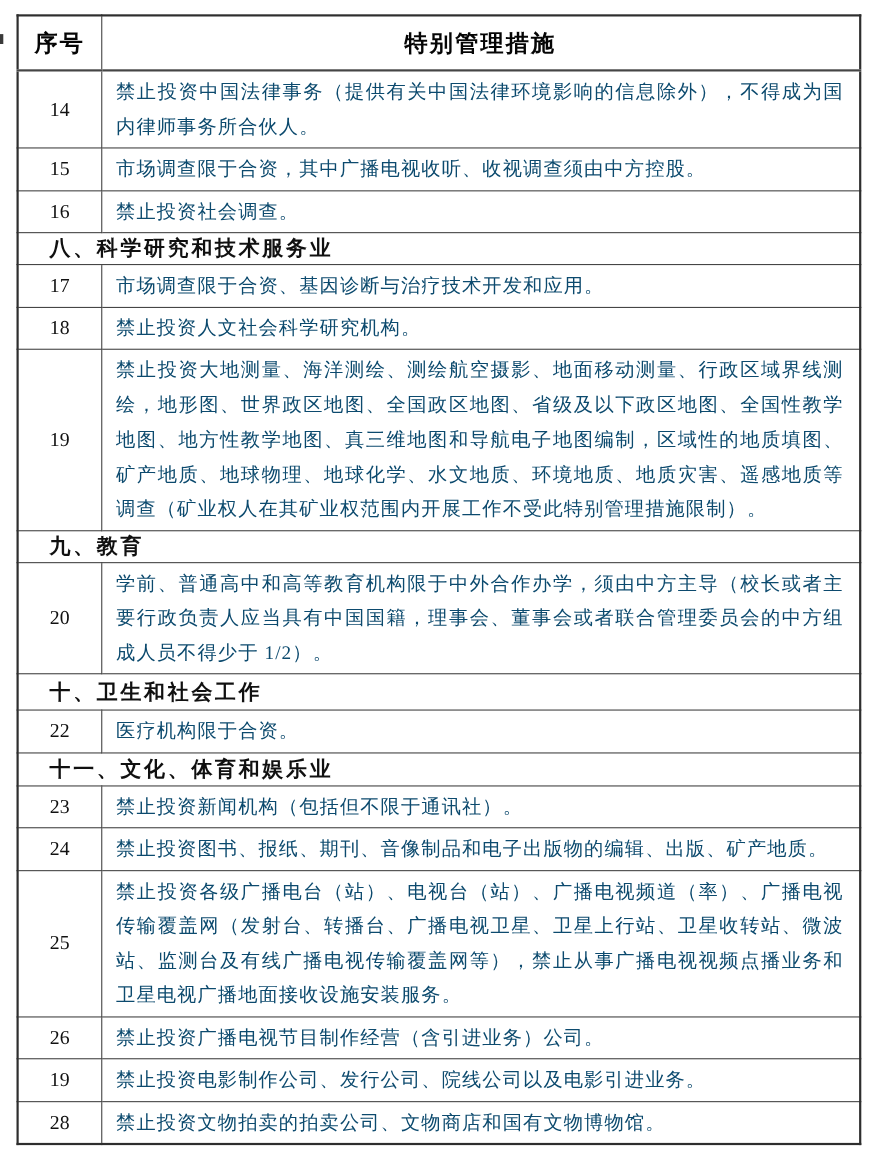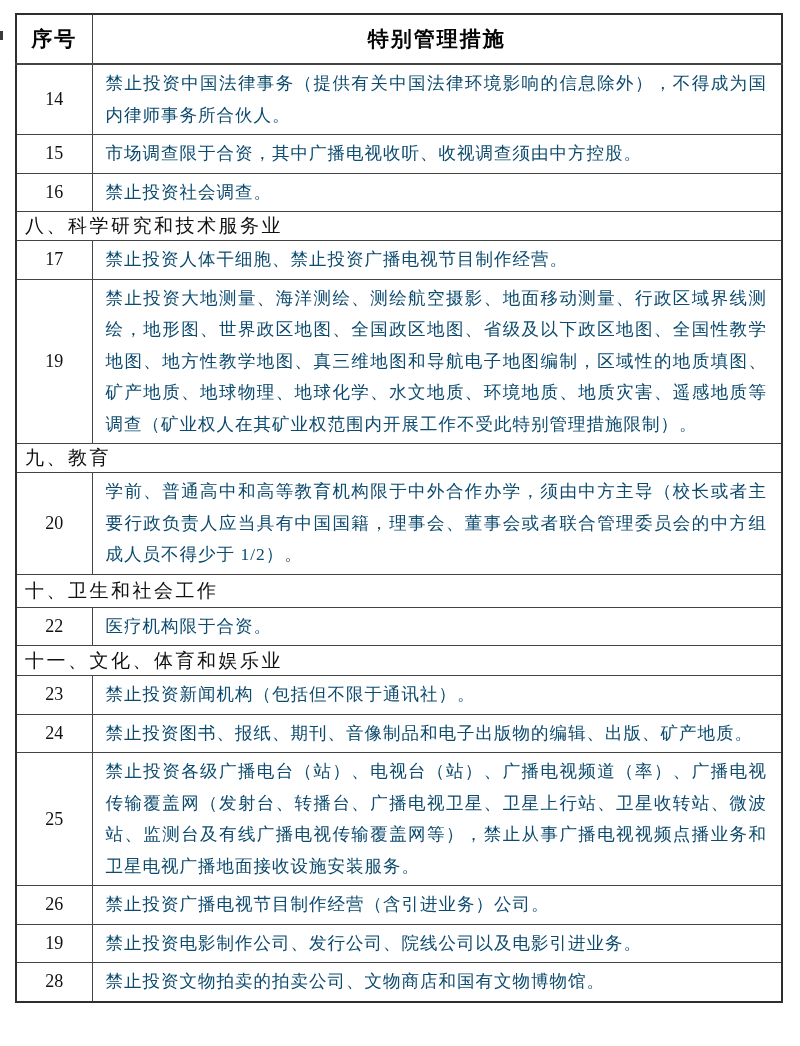--- a/index.html
+++ b/index.html
@@ -60,22 +60,22 @@
   }
   td.measure {
     padding: 3px 14px 3px 13px;
     font-size: 17.5px;
     line-height: 31.5px;
     letter-spacing: 1px;
     text-align: justify;
     color: #0c4a6e;
   }
   tr.section td.section-cell {
-    padding-left: 8px;
-    font-weight: 400;
+    padding-left: 28px;
+    font-weight: 700;
     font-size: 19px;
     letter-spacing: 2.5px;
     color: #101010;
     font-family: "Liberation Serif", "DejaVu Serif", serif;
   }
 </style>
 </head>
 <body>
 
 <div class="page">
@@ -104,21 +104,25 @@
         <td class="num">16</td>
         <td class="measure">禁止投资社会调查。</td>
       </tr>
 
       <tr class="section" style="height:28px">
         <td class="section-cell" colspan="2">八、科学研究和技术服务业</td>
       </tr>
 
       <tr style="height:35px">
         <td class="num">17</td>
-        <td class="measure">禁止投资人体干细胞、禁止投资广播电视节目制作经营。</td>
+        <td class="measure">市场调查限于合资、基因诊断与治疗技术开发和应用。</td>
+      </tr>
+      <tr style="height:32px">
+        <td class="num">18</td>
+        <td class="measure">禁止投资人文社会科学研究机构。</td>
       </tr>
       <tr style="height:162px">
         <td class="num">19</td>
         <td class="measure">禁止投资大地测量、海洋测绘、测绘航空摄影、地面移动测量、行政区域界线测绘，地形图、世界政区地图、全国政区地图、省级及以下政区地图、全国性教学地图、地方性教学地图、真三维地图和导航电子地图编制，区域性的地质填图、矿产地质、地球物理、地球化学、水文地质、环境地质、地质灾害、遥感地质等调查（矿业权人在其矿业权范围内开展工作不受此特别管理措施限制）。</td>
       </tr>
 
       <tr class="section" style="height:28px">
         <td class="section-cell" colspan="2">九、教育</td>
       </tr>
 

